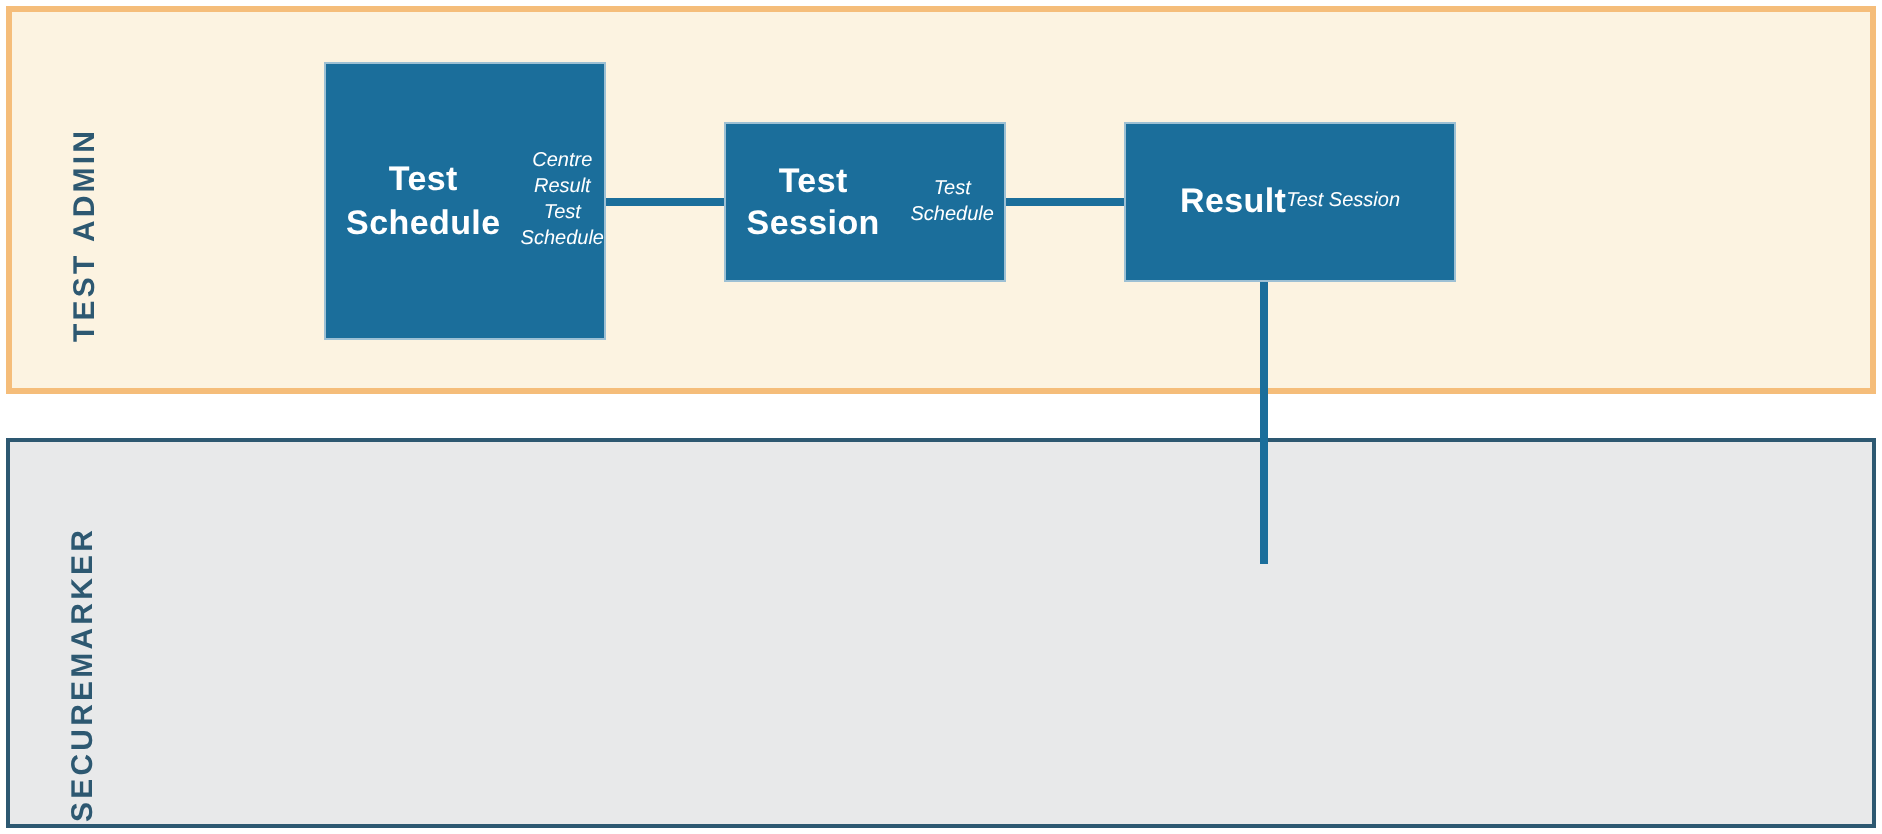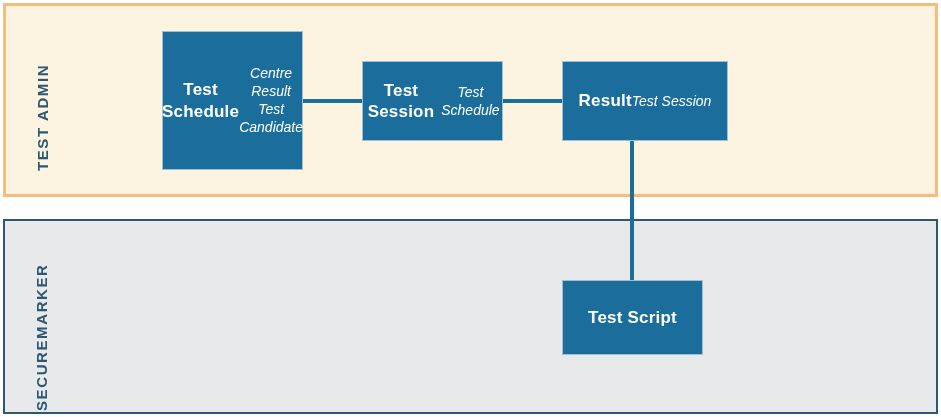--- a/index.html
+++ b/index.html
@@ -81,21 +81,21 @@
     font-weight: bold;
     line-height: 1.25;
     text-align: center;
     letter-spacing: 0.2px;
   }
   .entity-fields {
     margin-top: 1px;
     text-align: center;
   }
   .entity-field {
-    font-size: 14px;
+    font-size: 10px;
     font-style: italic;
     line-height: 1.28;
   }
 
   
   .box-test-schedule { left: 162px; top: 31px;  width: 141px; height: 139px; }
   .box-test-session  { left: 362px; top: 61px;  width: 141px; height: 80px;  }
   .box-result        { left: 562px; top: 61px;  width: 166px; height: 80px;  }
   .box-test-script   { left: 562px; top: 280px; width: 141px; height: 75px;  }
 
@@ -125,35 +125,32 @@
   <div class="connector conn-schedule-session"></div>
   <div class="connector conn-session-result"></div>
   <div class="connector conn-result-script"></div>
 
   <div class="entity box-test-schedule">
     <div class="entity-title">Test Schedule</div>
     <div class="entity-fields">
       <div class="entity-field">Centre</div>
       <div class="entity-field">Result</div>
       <div class="entity-field">Test</div>
-      <div class="entity-field">Candidate</div>
+      <div class="entity-field">Schedule</div>
     </div>
   </div>
 
   <div class="entity box-test-session">
     <div class="entity-title">Test Session</div>
     <div class="entity-fields">
       <div class="entity-field">Test Schedule</div>
     </div>
   </div>
 
   <div class="entity box-result">
     <div class="entity-title">Result</div>
     <div class="entity-fields">
       <div class="entity-field">Test Session</div>
     </div>
   </div>
 
-  <div class="entity box-test-script">
-    <div class="entity-title">Test Script</div>
-  </div>
 
 </div>
 
 </body></html>

